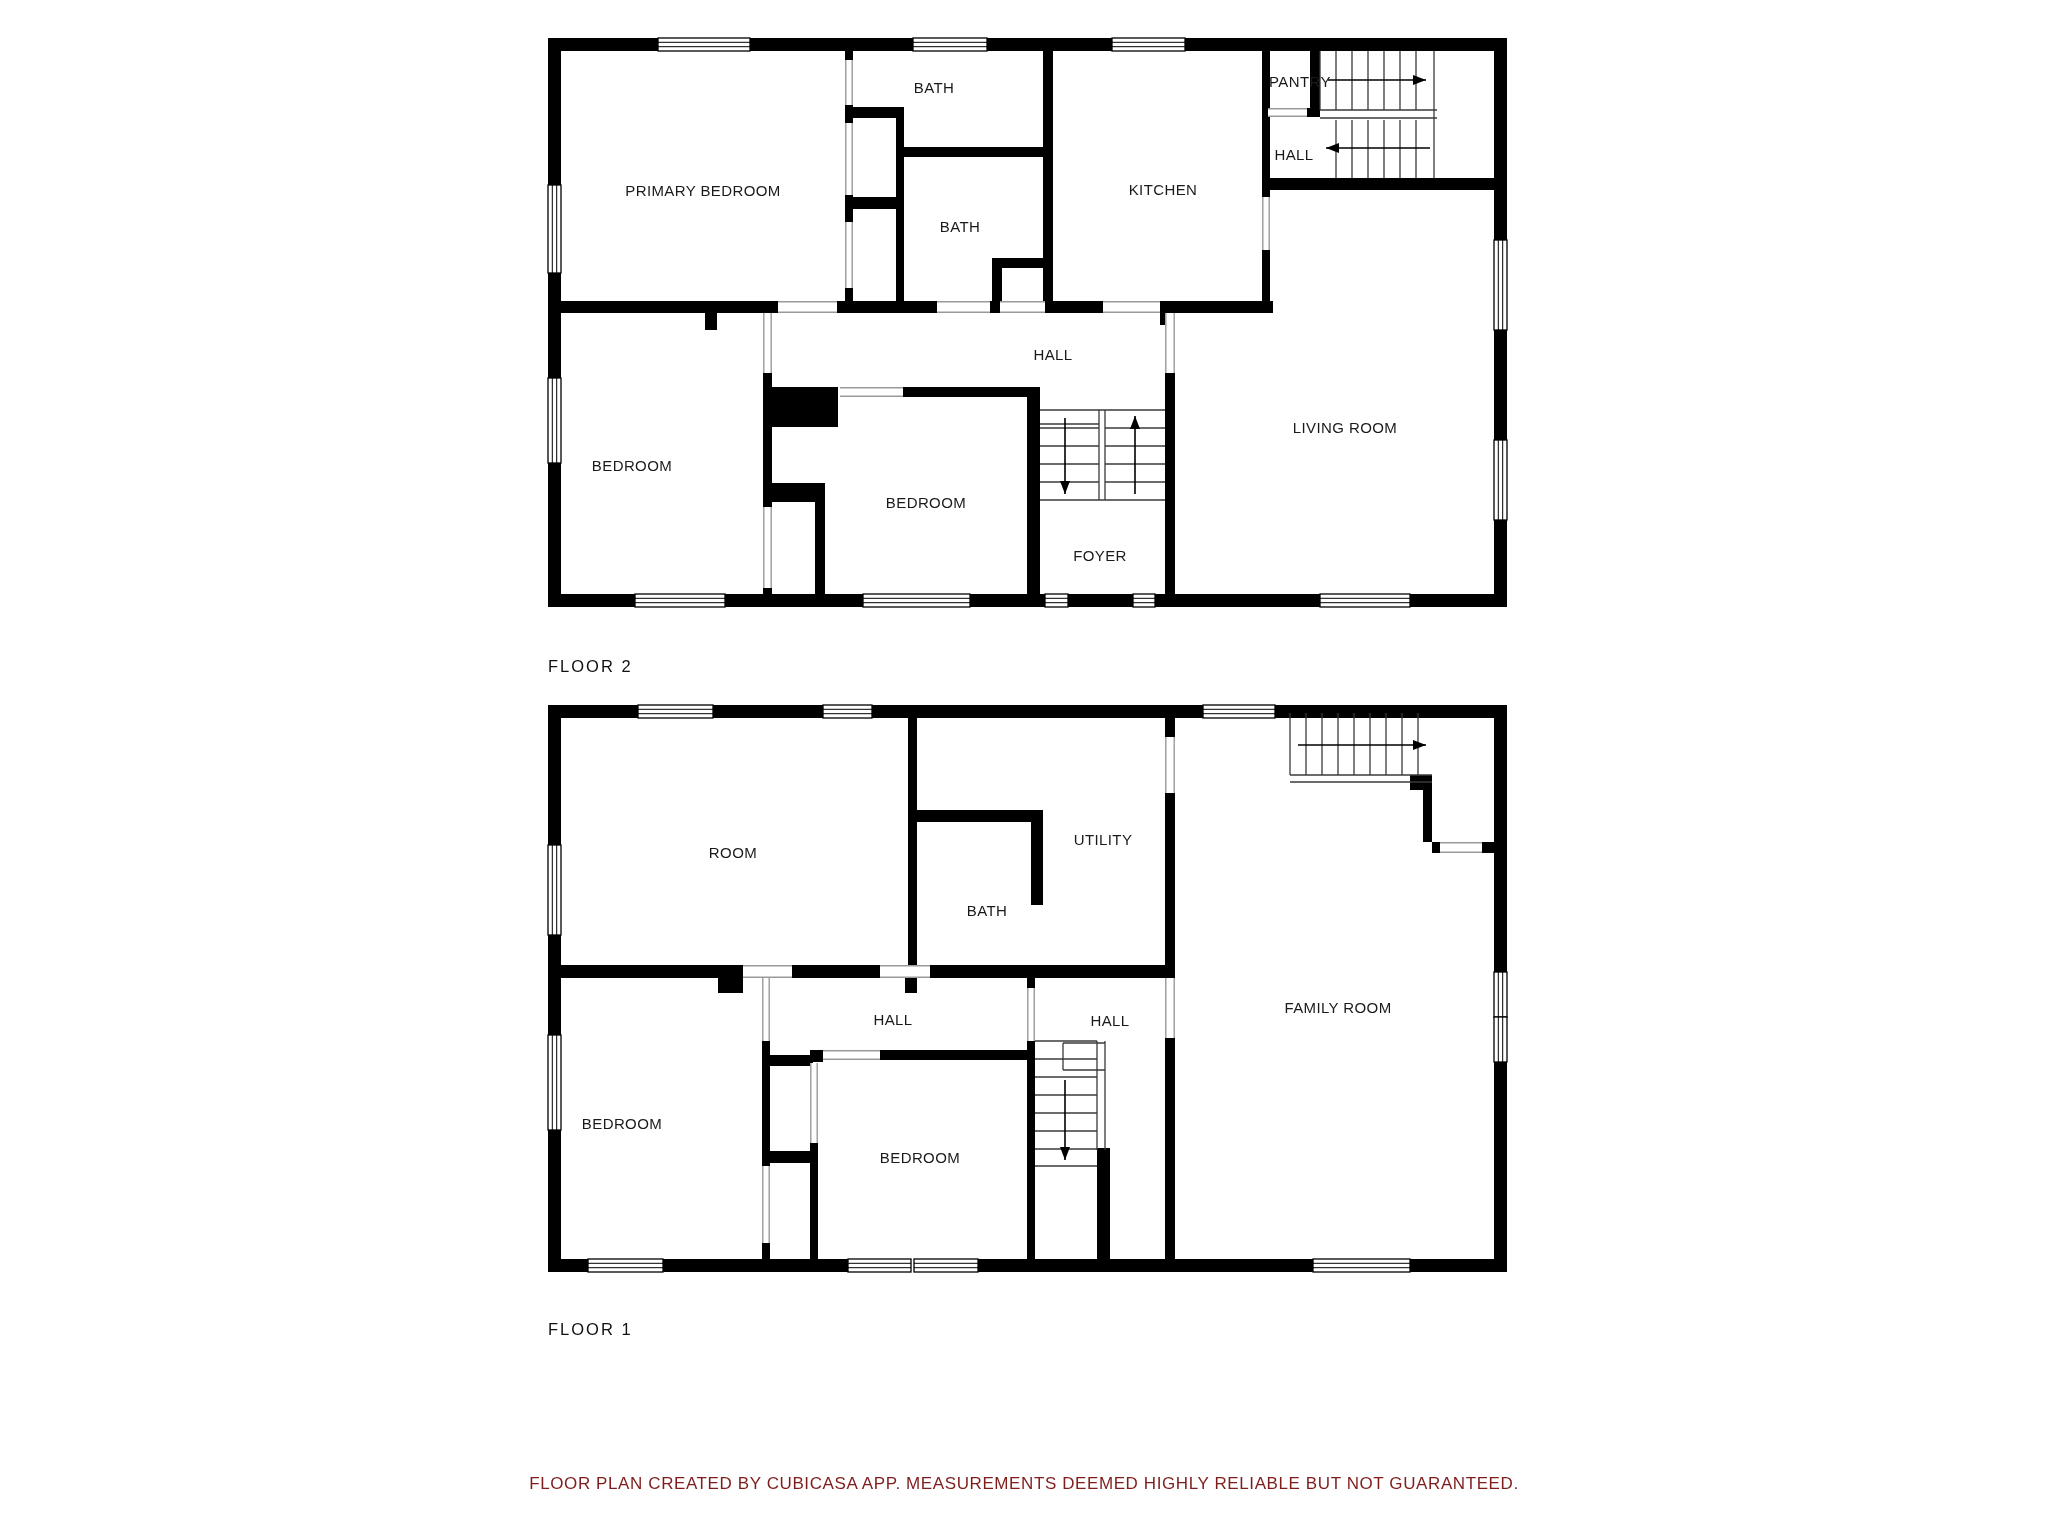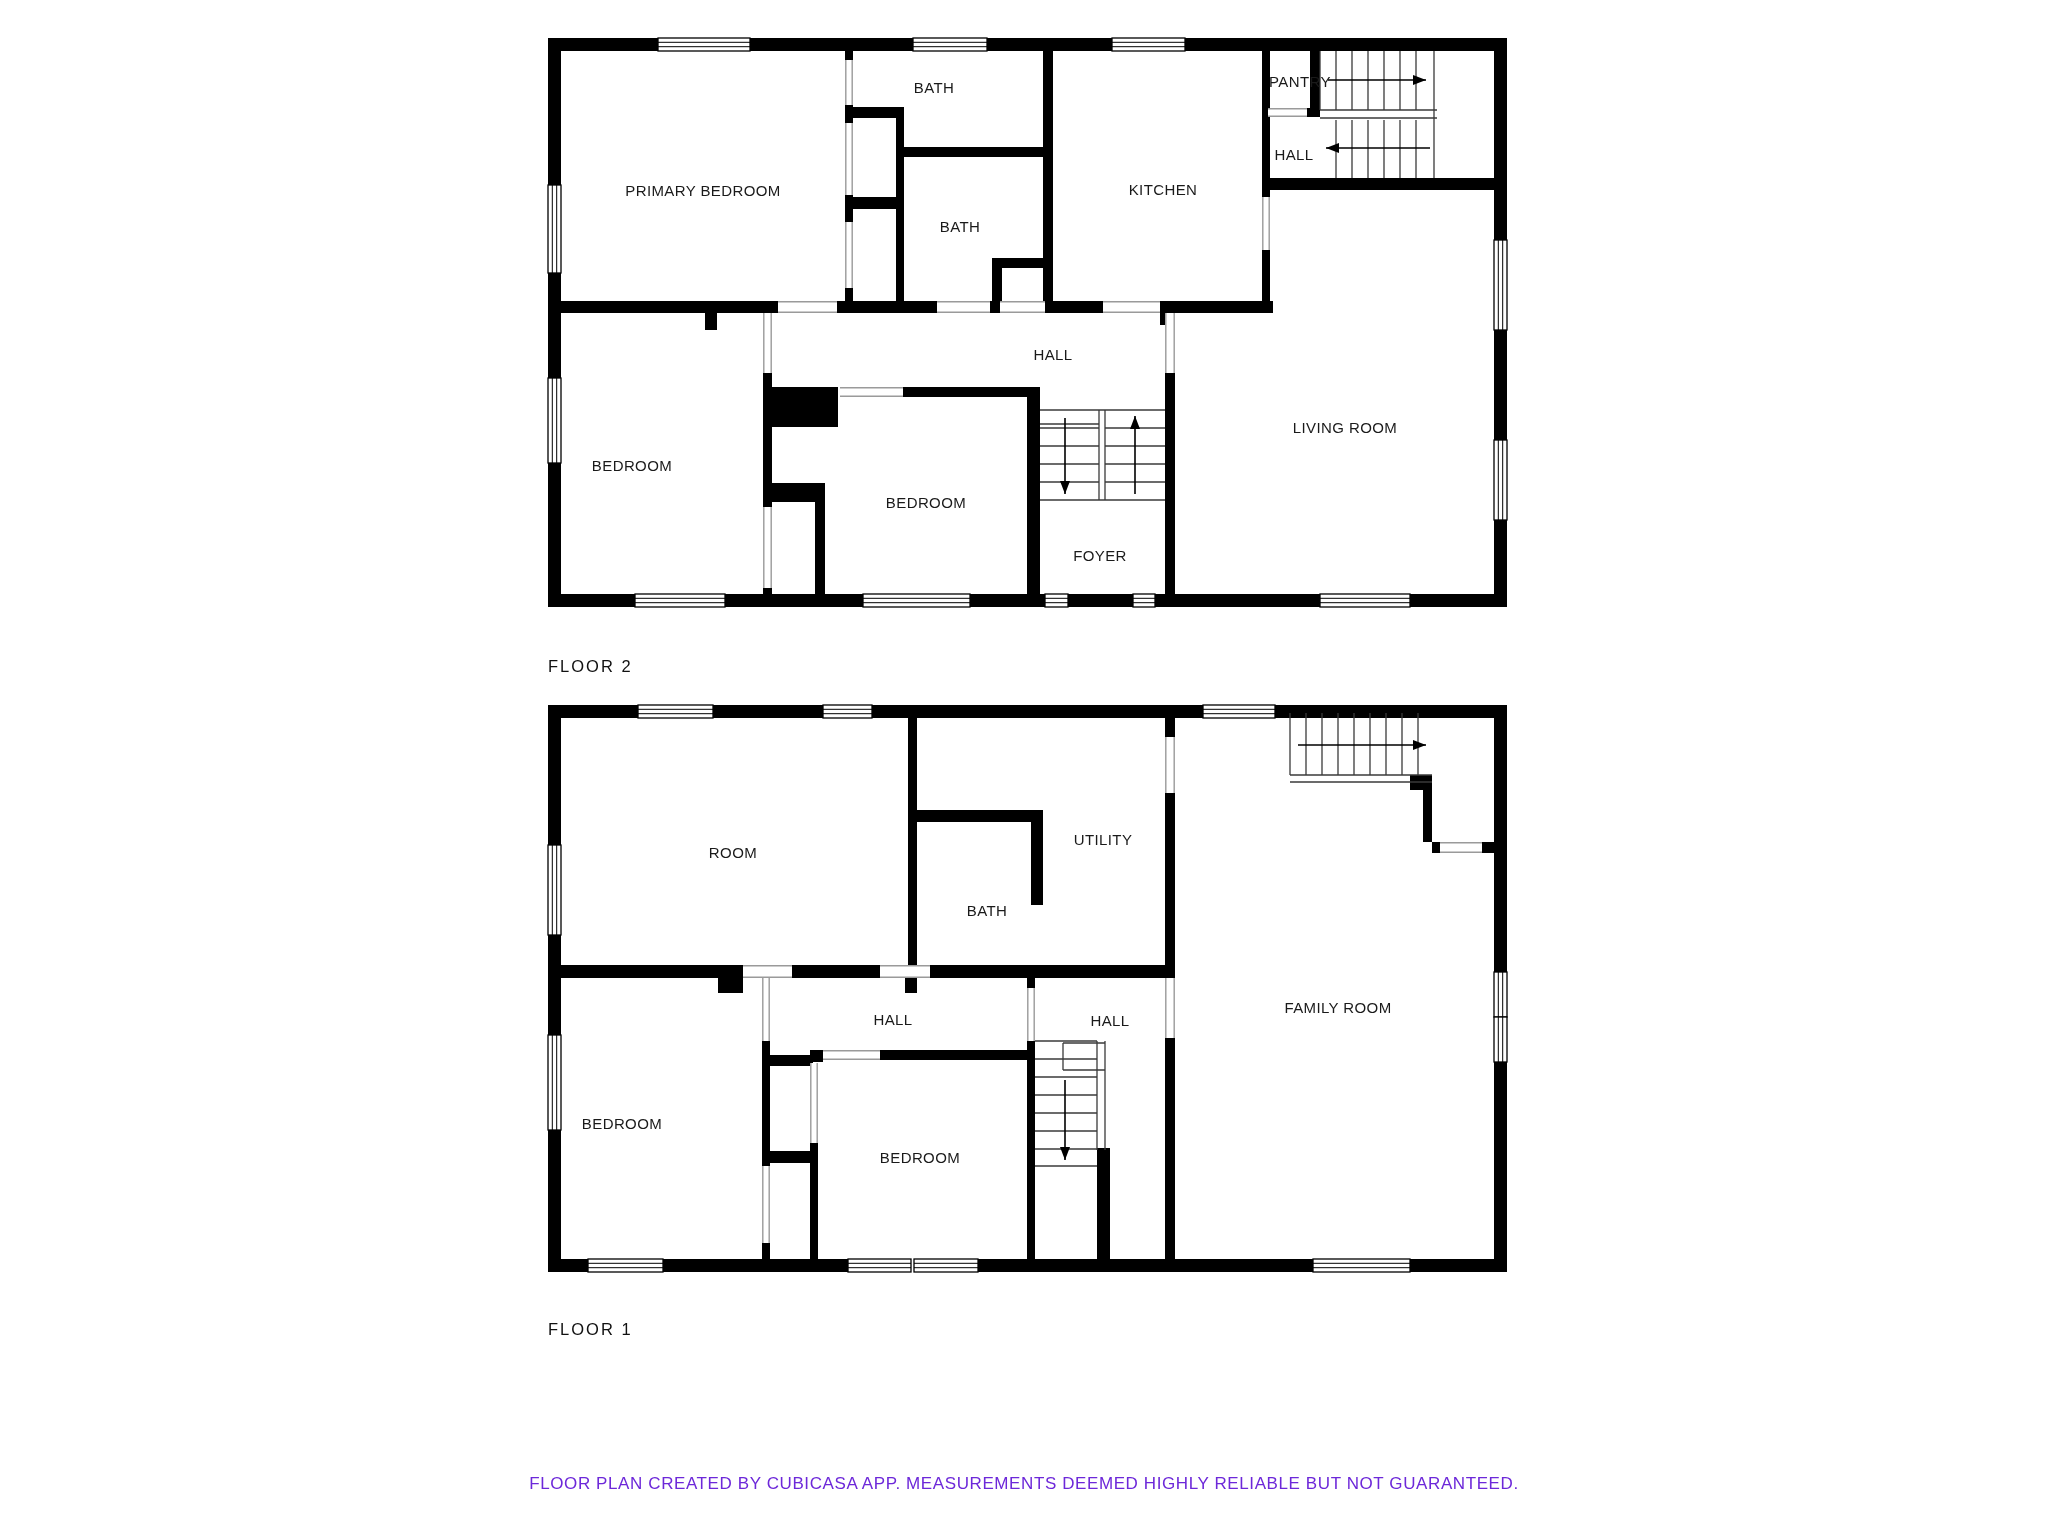--- a/index.html
+++ b/index.html
@@ -343,14 +343,14 @@
         <text x="1103" y="845" text-anchor="middle" class="roomlabel">UTILITY</text>
         <text x="987" y="916" text-anchor="middle" class="roomlabel">BATH</text>
         <text x="893" y="1025" text-anchor="middle" class="roomlabel">HALL</text>
         <text x="1110" y="1026" text-anchor="middle" class="roomlabel">HALL</text>
         <text x="622" y="1129" text-anchor="middle" class="roomlabel">BEDROOM</text>
         <text x="920" y="1163" text-anchor="middle" class="roomlabel">BEDROOM</text>
         <text x="1338" y="1013" text-anchor="middle" class="roomlabel">FAMILY ROOM</text>
         <text x="548" y="1335" text-anchor="start" class="floortitle" fill="#111111">FLOOR 1</text>
       </g>
     </svg>
-  <div id="footer" style="color: #6d28d9;">FLOOR PLAN CREATED BY CUBICASA APP. MEASUREMENTS DEEMED HIGHLY RELIABLE BUT NOT GUARANTEED.</div>
+  <div id="footer" style="color: #7f1d1d;">FLOOR PLAN CREATED BY CUBICASA APP. MEASUREMENTS DEEMED HIGHLY RELIABLE BUT NOT GUARANTEED.</div>
 </div>
 
 </body></html>

